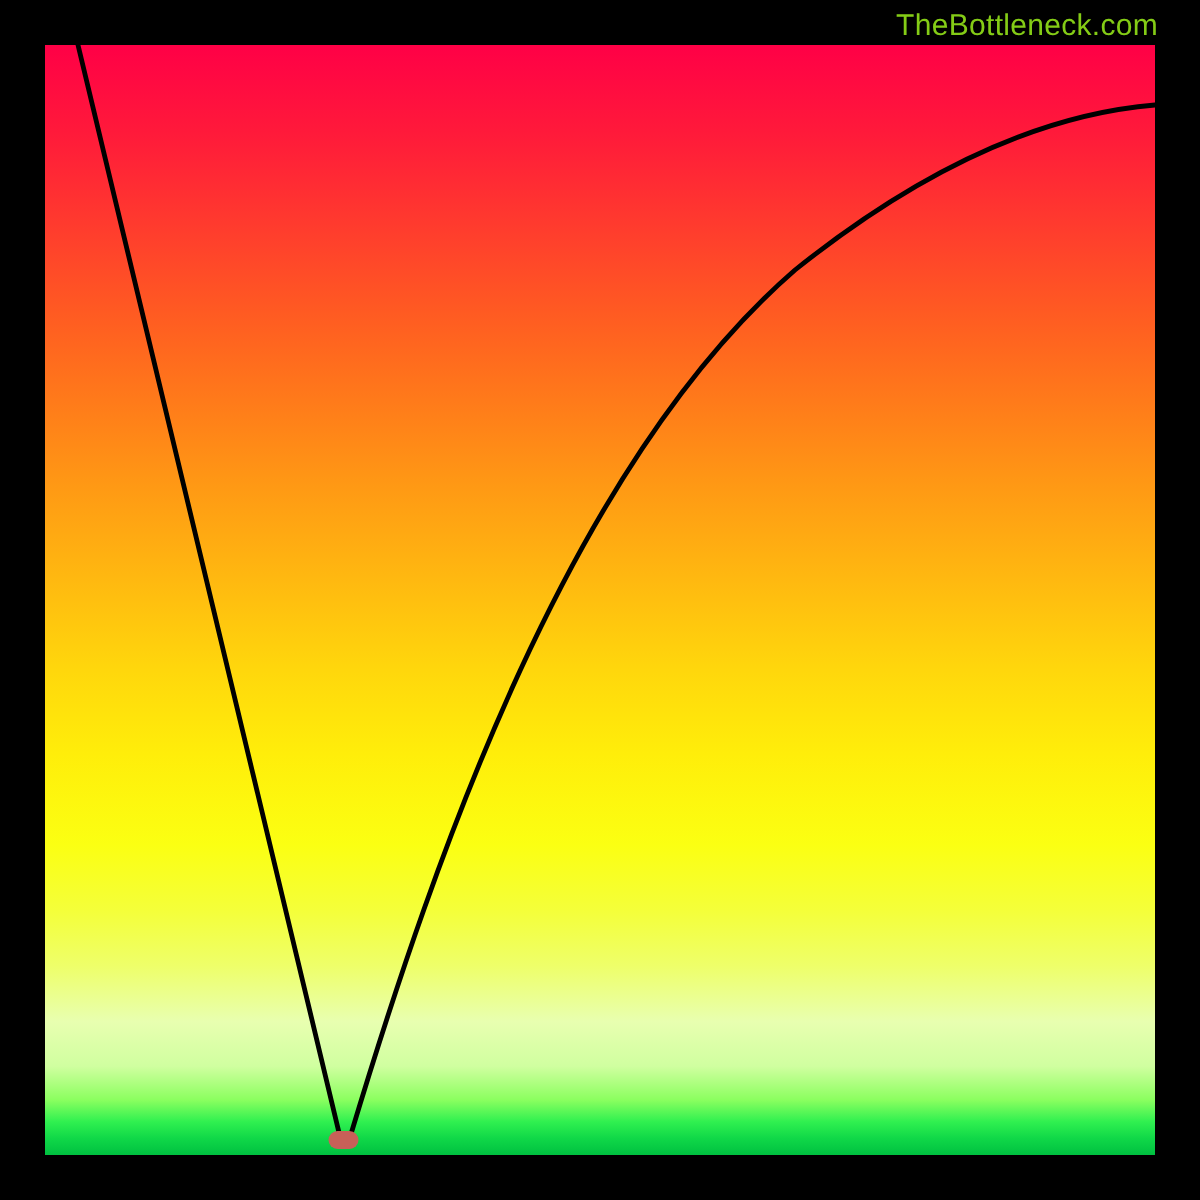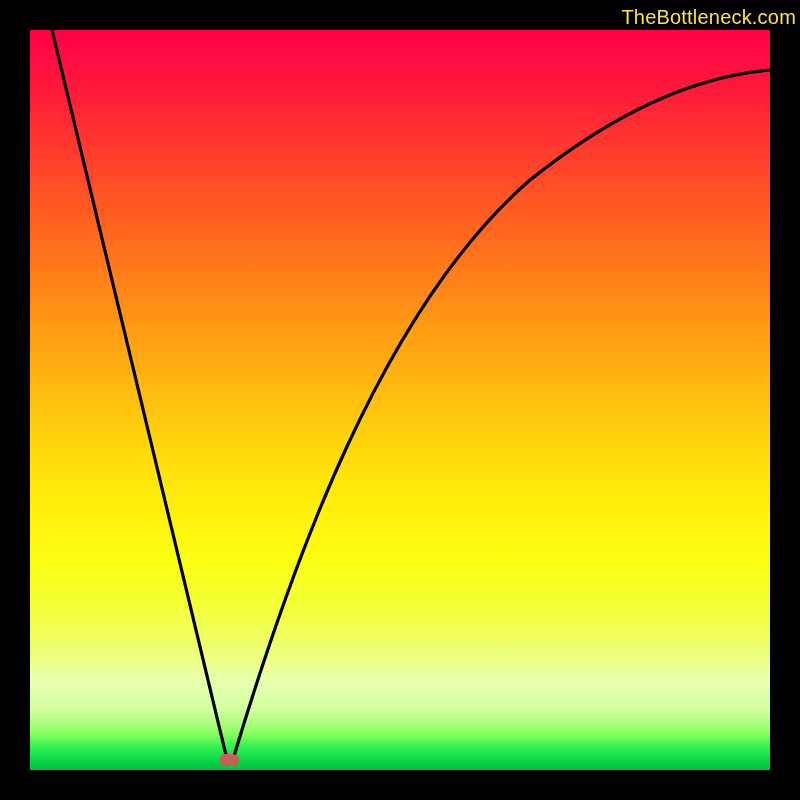--- a/index.html
+++ b/index.html
@@ -54,22 +54,22 @@
     position: absolute;
     width: 20px;
     height: 12px;
     border-radius: 6px;
     background: #c86058;
     transform: translate(-50%, -50%);
   }
   .watermark {
     position: absolute;
     top: 6px;
-    right: 4px;
-    color: #fde047;
+    right: 28px;
+    color: #84cc16;
     font-size: 20px;
     letter-spacing: 0.2px;
   }
 </style>
 </head>
 <body>
 
 <div class="stage">
 
   <div class="plot-area">

